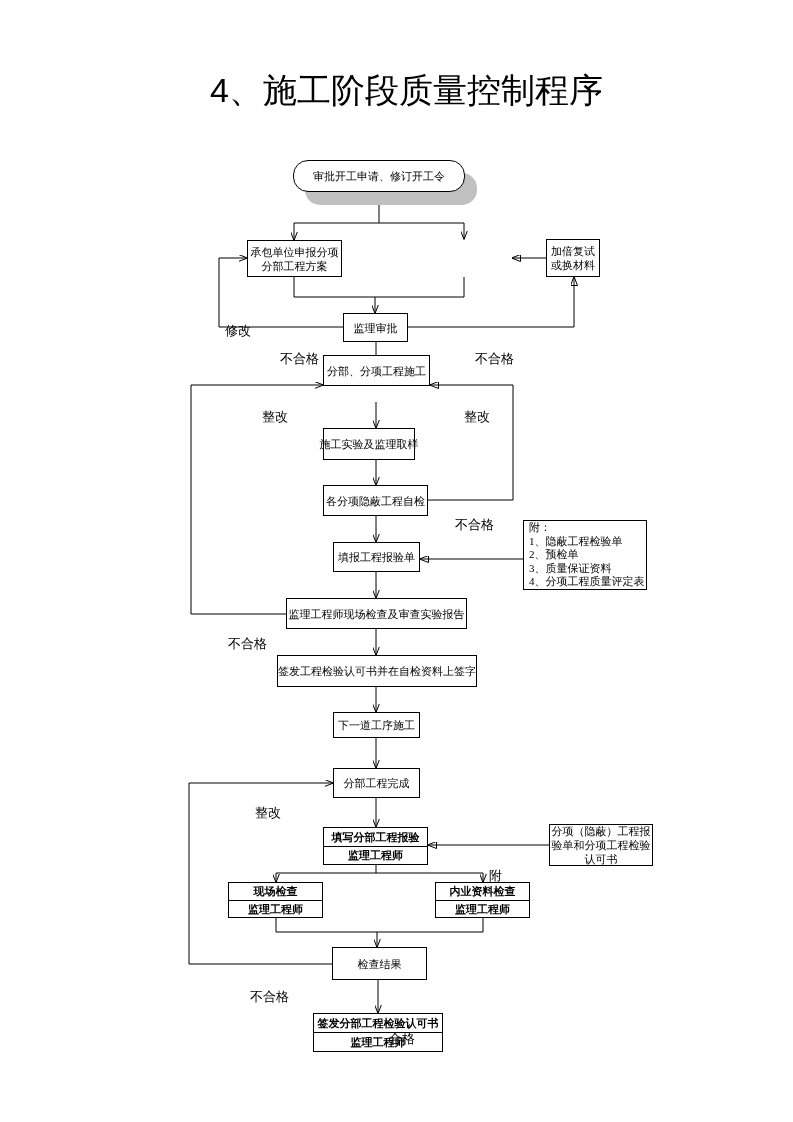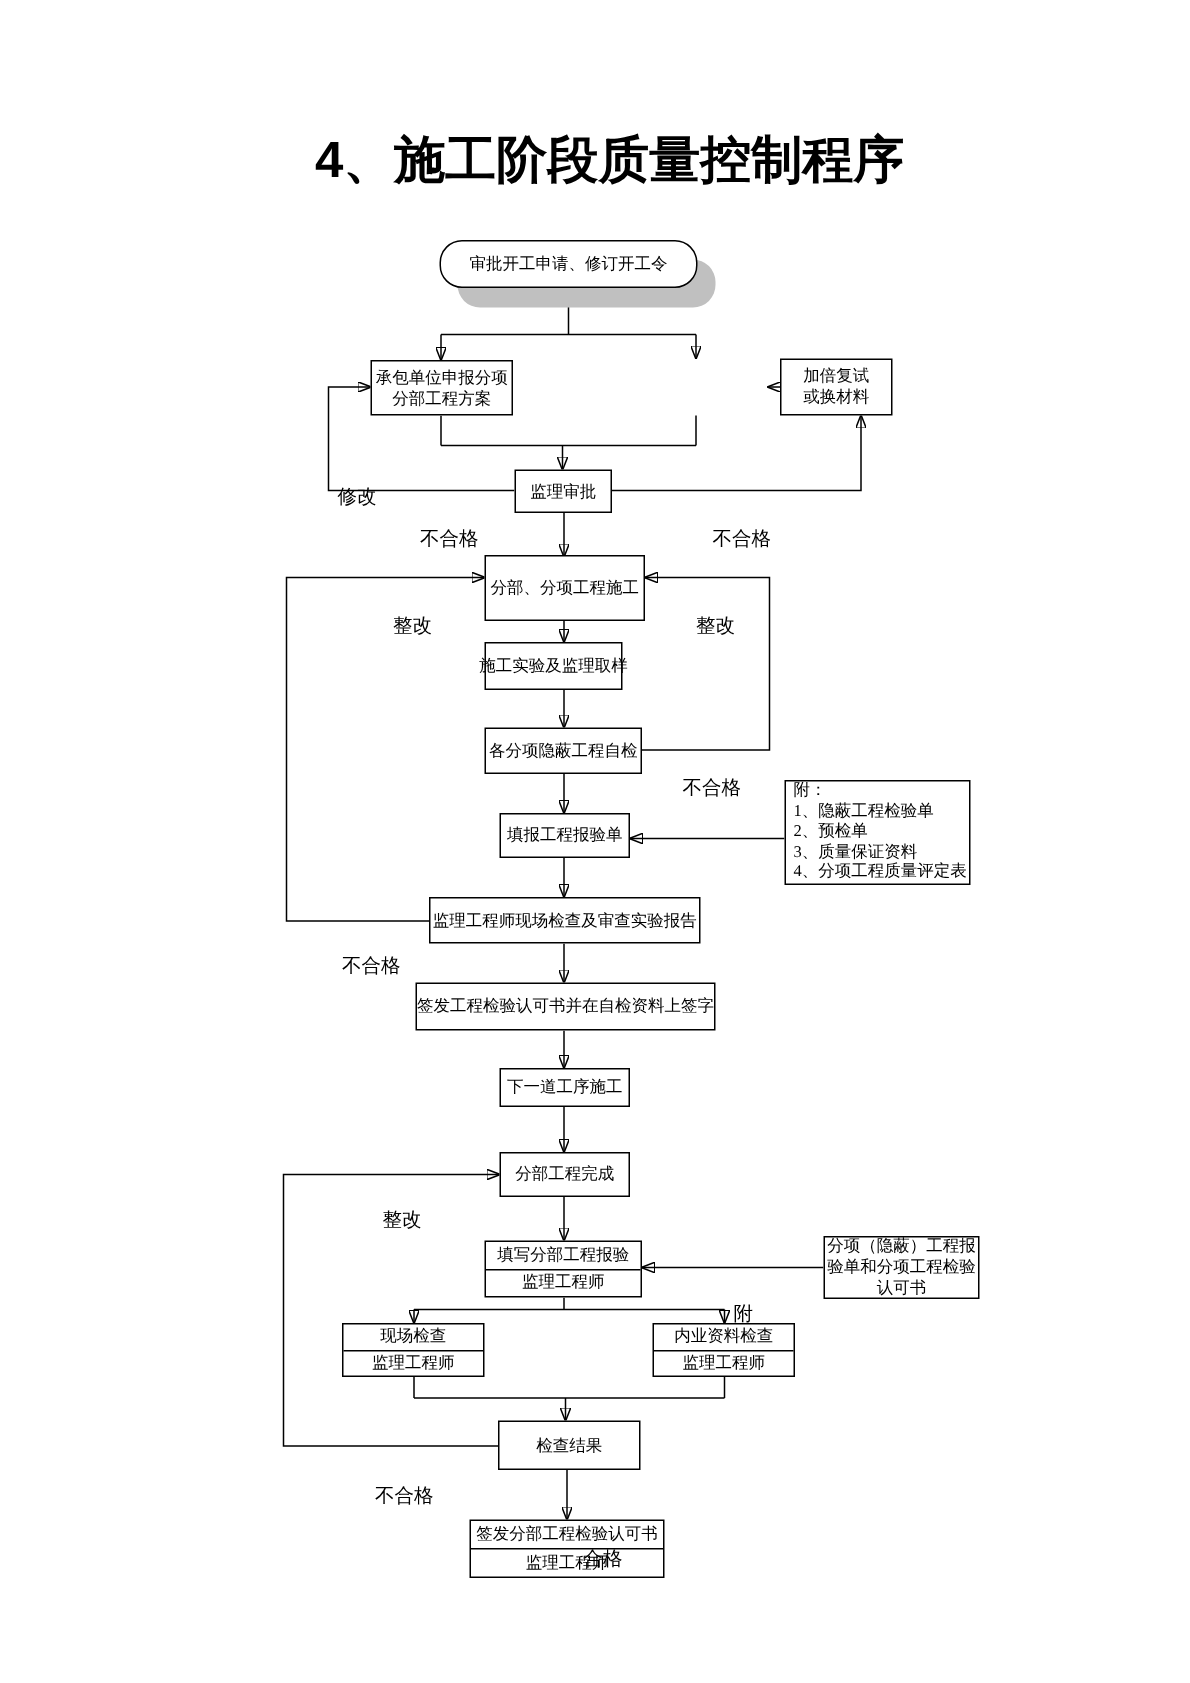--- a/index.html
+++ b/index.html
@@ -1,33 +1,33 @@
 <!DOCTYPE html>
 <html><head>
 <meta charset="utf-8">
 <style>
   html,body { margin:0; padding:0; background:#fff; }
   .page {
     position:relative; width:793px; height:1122px; background:#ffffff;
     font-family:"Liberation Serif","DejaVu Serif",serif; color:#000; overflow:hidden;
   }
   .title {
-    position:absolute; left:210px; top:84px; font-size:34px; font-weight:bold;
+    position:absolute; left:210px; top:68px; font-size:34px; font-weight:normal;
     font-family:"Liberation Sans","DejaVu Sans",sans-serif; white-space:nowrap;
   }
   .connectors { position:absolute; left:0; top:0; }
   .connectors path { stroke:#000; stroke-width:1; fill:none; }
   .node {
     position:absolute; box-sizing:border-box; border:1px solid #000; background:#fff;
     display:flex; flex-direction:column; align-items:center; justify-content:center;
     text-align:center; font-size:11px; line-height:14px; white-space:nowrap;
   }
   .node .ln { display:block; }
   .node.shadowed { box-shadow:12px 13px 0 #c0c0c0;border-radius:15px; }
-  .node.split { align-items:stretch; justify-content:stretch; }
+  .node.split { align-items:stretch; justify-content:stretch;font-weight:bold; }
   .node.split .cell { flex:1; display:flex; align-items:center; justify-content:center; }
   .node.split .cell + .cell { border-top:1px solid #000; }
   .node.attach-list {
     align-items:flex-start; text-align:left; justify-content:center;
     padding:2px 0 2px 5px; line-height:13.5px;
   }
   .lbl { position:absolute; font-size:13px; white-space:nowrap;margin-top:38px; }
 </style>
 </head>
 <body>
@@ -85,30 +85,30 @@
   <div class="node shadowed" style="left:293px;top:160px;width:172px;height:32px">
     <span class="ln">审批开工申请、修订开工令</span>
   </div>
 
   <div class="node" style="left:247px;top:240px;width:95px;height:37px">
     <span class="ln">承包单位申报分项</span>
     <span class="ln">分部工程方案</span>
   </div>
 
 
-  <div class="node" style="left:520px;top:239px;width:75px;height:38px">
+  <div class="node" style="left:546px;top:239px;width:54px;height:38px">
     <span class="ln">加倍复试</span>
     <span class="ln">或换材料</span>
   </div>
 
   <div class="node" style="left:343px;top:313px;width:65px;height:29px">
     <span class="ln">监理审批</span>
   </div>
 
-  <div class="node" style="left:323px;top:370px;width:107px;height:44px">
+  <div class="node" style="left:323px;top:355px;width:107px;height:31px">
     <span class="ln">分部、分项工程施工</span>
   </div>
 
   <div class="node" style="left:323px;top:428px;width:92px;height:32px">
     <span class="ln">施工实验及监理取样</span>
   </div>
 
   <div class="node" style="left:323px;top:485px;width:105px;height:31px">
     <span class="ln">各分项隐蔽工程自检</span>
   </div>

